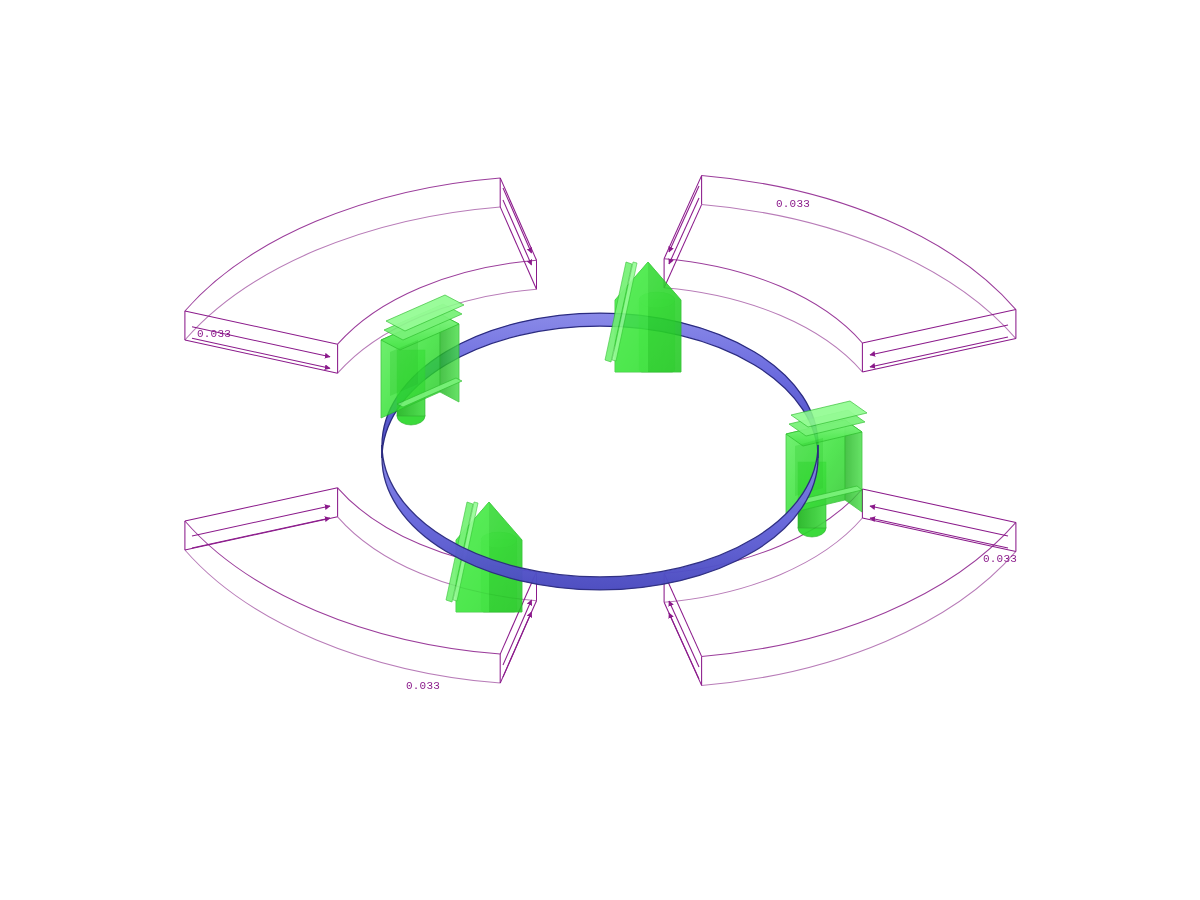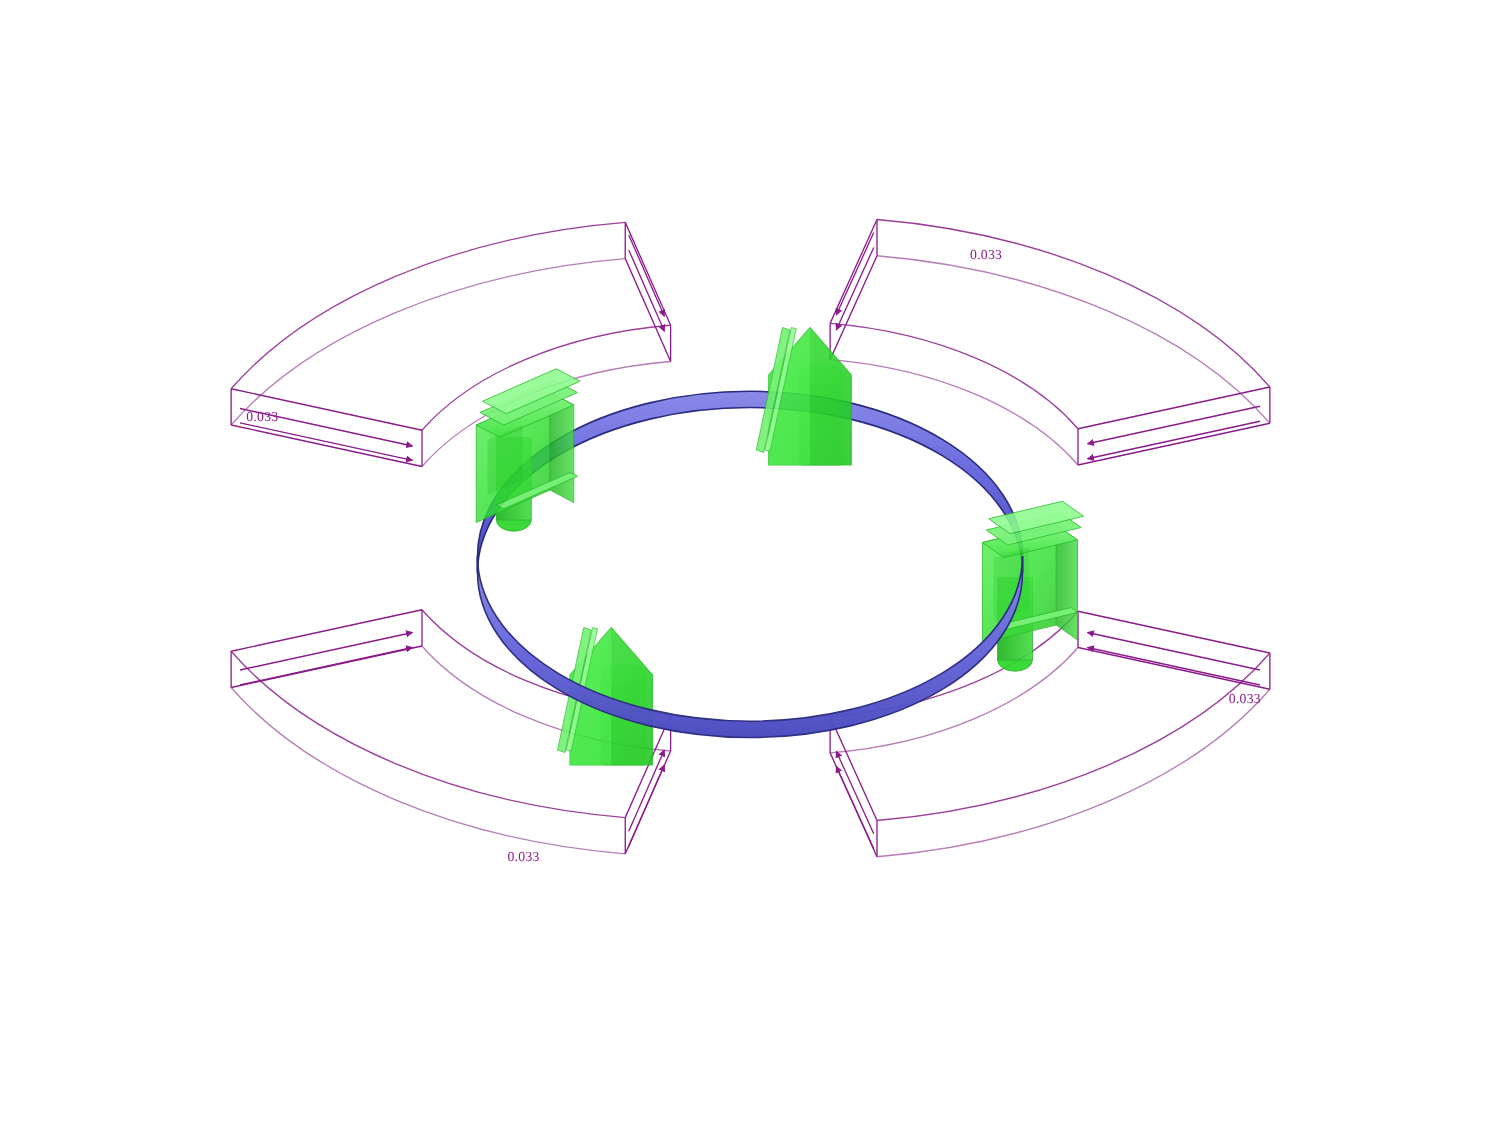--- a/index.html
+++ b/index.html
@@ -3,21 +3,21 @@
 <meta charset="utf-8">
 <title>Ring Load Model</title>
 <style>
   html,body{margin:0;padding:0;background:#ffffff;}
   body{width:1200px;height:900px;overflow:hidden;
        font-family:"Liberation Sans","DejaVu Sans",sans-serif;}
   #stage{position:relative;width:1200px;height:900px;background:#ffffff;}
   #scene{position:absolute;inset:0;}
   .dimlabel{
     position:absolute;
-    font-family:Liberation Serif, serif;
+    font-family:Liberation Mono, monospace;
     font-size:11px;
     color:#8B1A8B;
     white-space:nowrap;
     letter-spacing:0.2px;
     user-select:none;
   }
 </style>
 </head>
 <body style="background: rgb(255, 255, 255);">
 

